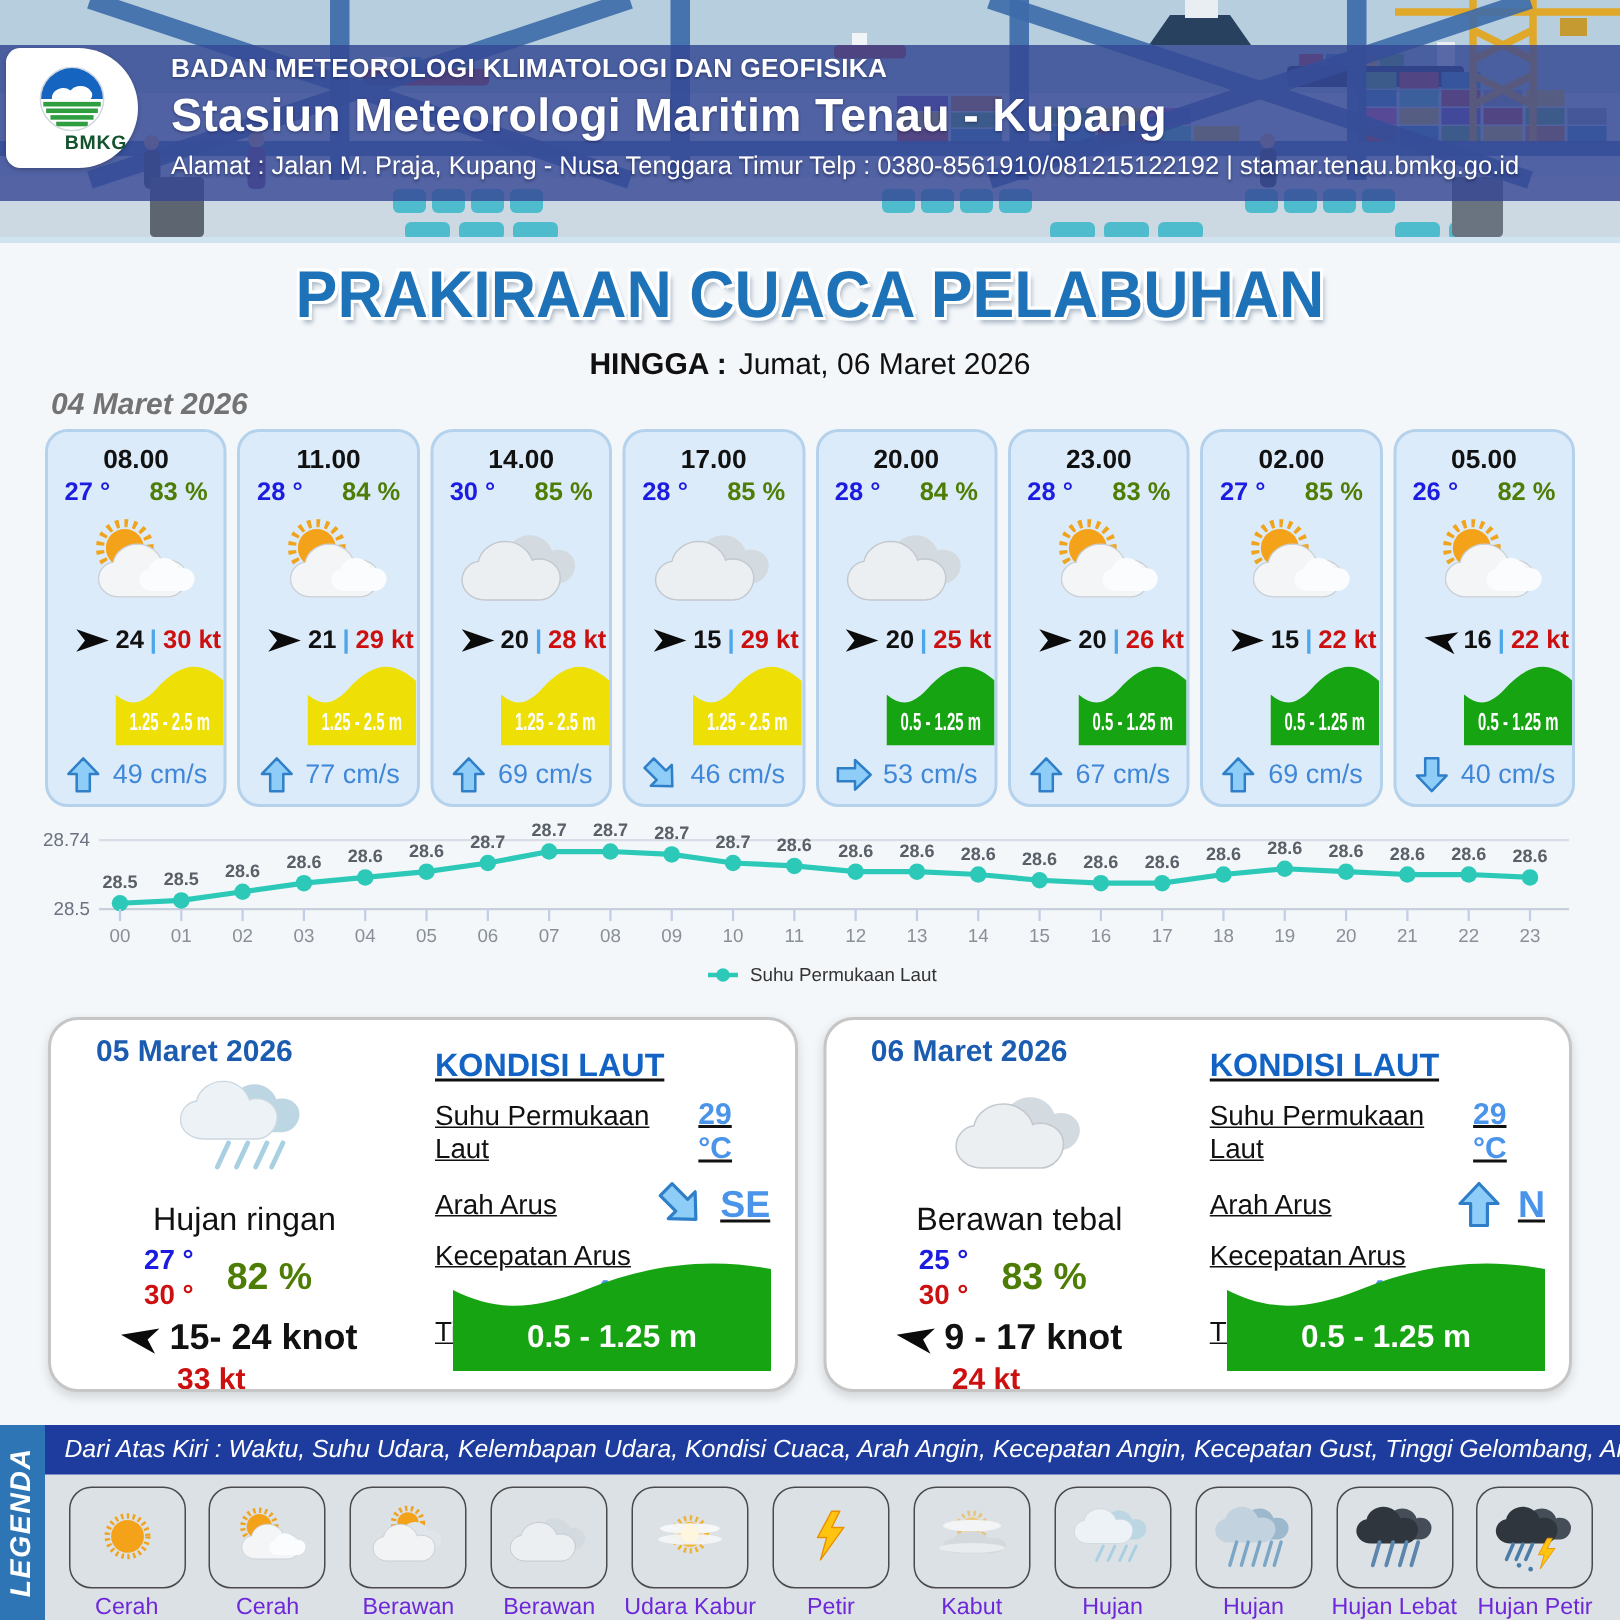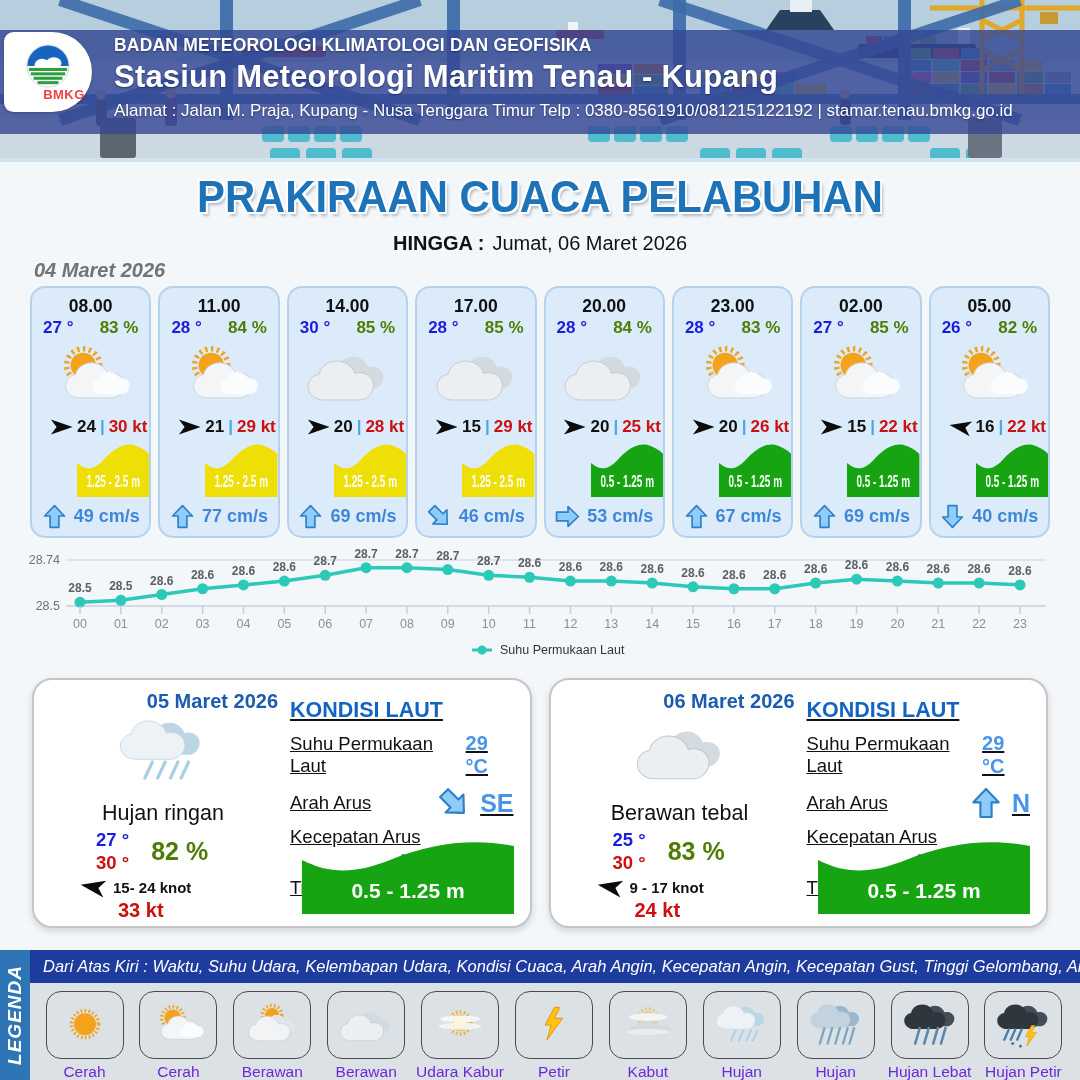--- a/index.html
+++ b/index.html
@@ -8,21 +8,21 @@
   .page{position:relative;width:1080px;height:1080px;}
 
   
   .hdr{position:relative;height:158px;border-bottom:4px solid #cfe3f1;overflow:hidden;}
   .hdr svg.illu{position:absolute;top:0;left:0;}
   .band{position:absolute;top:30px;left:0;right:0;height:104px;
         background:rgba(53,70,148,0.80);display:flex;align-items:flex-start;}
   .logo-pill{margin:2px 0 0 4px;width:88px;height:80px;background:#fff;
              border-radius:10px 42px 42px 10px;display:flex;flex-direction:column;
              align-items:center;justify-content:center;box-shadow:0 1px 3px rgba(0,0,0,.25);}
-  .logo-label{font-size:13px;font-weight:bold;color:#ef4444;letter-spacing:.5px;margin-top:-2px;margin-left:32px;}
+  .logo-label{font-size:13px;font-weight:bold;color:#14532d;letter-spacing:.5px;margin-top:-2px;margin-left:32px;}
   .band-text{margin-left:22px;padding-top:5px;color:#fff;text-shadow:0 1px 2px rgba(0,0,40,.45);}
   .org{font-size:17.5px;font-weight:bold;letter-spacing:.2px;}
   .station{font-size:31px;font-weight:bold;margin-top:3px;letter-spacing:.2px;}
   .address{font-size:17px;margin-top:6px;font-weight:400;}
 
   
   .titles{text-align:center;margin-top:10px;}
   .main-title{display:inline-block;transform:scaleX(.95);font-size:44px;font-weight:800;
       color:#1e73b8;letter-spacing:0;
       text-shadow:-2px -2px 0 #fff,2px -2px 0 #fff,-2px 2px 0 #fff,2px 2px 0 #fff,3px 4px 3px rgba(110,130,150,.5);}
@@ -40,41 +40,41 @@
          font-size:17px;font-weight:bold;}
   .ftemp{color:#1c1ce0;}
   .fhum{color:#4e7d05;}
   .ficon{height:76px;display:flex;align-items:center;justify-content:center;margin-top:2px;}
   .fwind{display:flex;align-items:center;justify-content:center;gap:4px;height:24px;
          font-size:17px;font-weight:bold;padding-left:16px;}
   .wsep{color:#4da6e8;font-weight:bold;}
   .wgust{color:#cc1010;}
   .fwave{margin-top:auto;height:58px;line-height:0;padding-left:45px;}
   .fcur{height:40px;display:flex;align-items:center;justify-content:center;gap:7px;
-        font-size:18px;font-weight:bold;color:#3f87d8;}
+        font-size:18px;font-weight:normal;color:#3f87d8;}
 
   
   .chartwrap{margin-top:4px;height:128px;}
   .chartwrap text{font-family:"Liberation Sans",sans-serif;}
 
   
   .daycards{display:flex;gap:17px;margin:8px 32px 0;height:250px;}
   .dcard{flex:1;background:#fff;border:2px solid #c6c6c6;border-radius:20px;
          box-shadow:0 3px 7px rgba(0,0,0,.14);position:relative;overflow:hidden;}
   .dleft{position:absolute;left:14px;top:10px;width:230px;}
-  .ddate{font-size:20px;font-weight:bold;color:#1b5cb0;margin-left:16px;text-align:right;}
+  .ddate{font-size:20px;font-weight:bold;color:#1b5cb0;margin-left:16px;}
   .dicon{height:86px;display:flex;justify-content:center;margin-top:0px;}
   .dcond{text-align:center;font-size:21.5px;margin-top:2px;}
   .dtemps{display:flex;align-items:center;margin-left:48px;margin-top:2px;}
   .dtcol{display:flex;flex-direction:column;font-size:18.5px;font-weight:bold;line-height:1.25;}
   .tmin{color:#1c1ce0;}
   .tmax{color:#cc1010;}
   .dhum{color:#4e7d05;font-size:25px;font-weight:bold;margin-left:22px;}
   .dwind{display:flex;align-items:center;gap:7px;margin-left:32px;margin-top:4px;
-         font-size:15px;font-weight:bold;}
+         font-size:24px;font-weight:bold;}
   .dgust{color:#cc1010;font-size:20px;font-weight:bold;margin-left:70px;margin-top:3px;}
   .dright{position:absolute;left:252px;right:12px;top:8px;bottom:8px;text-decoration:underline;}
   .ktitle{font-size:21.5px;font-weight:bold;color:#1263c4;margin:10px 0 4px 4px;}
   .krow{display:flex;justify-content:space-between;align-items:center;padding:0 4px;margin-top:9px;}
   .klab{font-size:18.5px;color:#111;}
   .kval{font-size:20px;font-weight:bold;color:#4a94ea;}
   .kval.big{font-size:25px;}
   .kdir{display:flex;align-items:center;gap:10px;}
   .kkec{display:block;text-align:right;padding-right:4px;margin-top:2px;}
   .kwave{position:absolute;right:4px;bottom:4px;width:212px;height:80px;line-height:0;}

